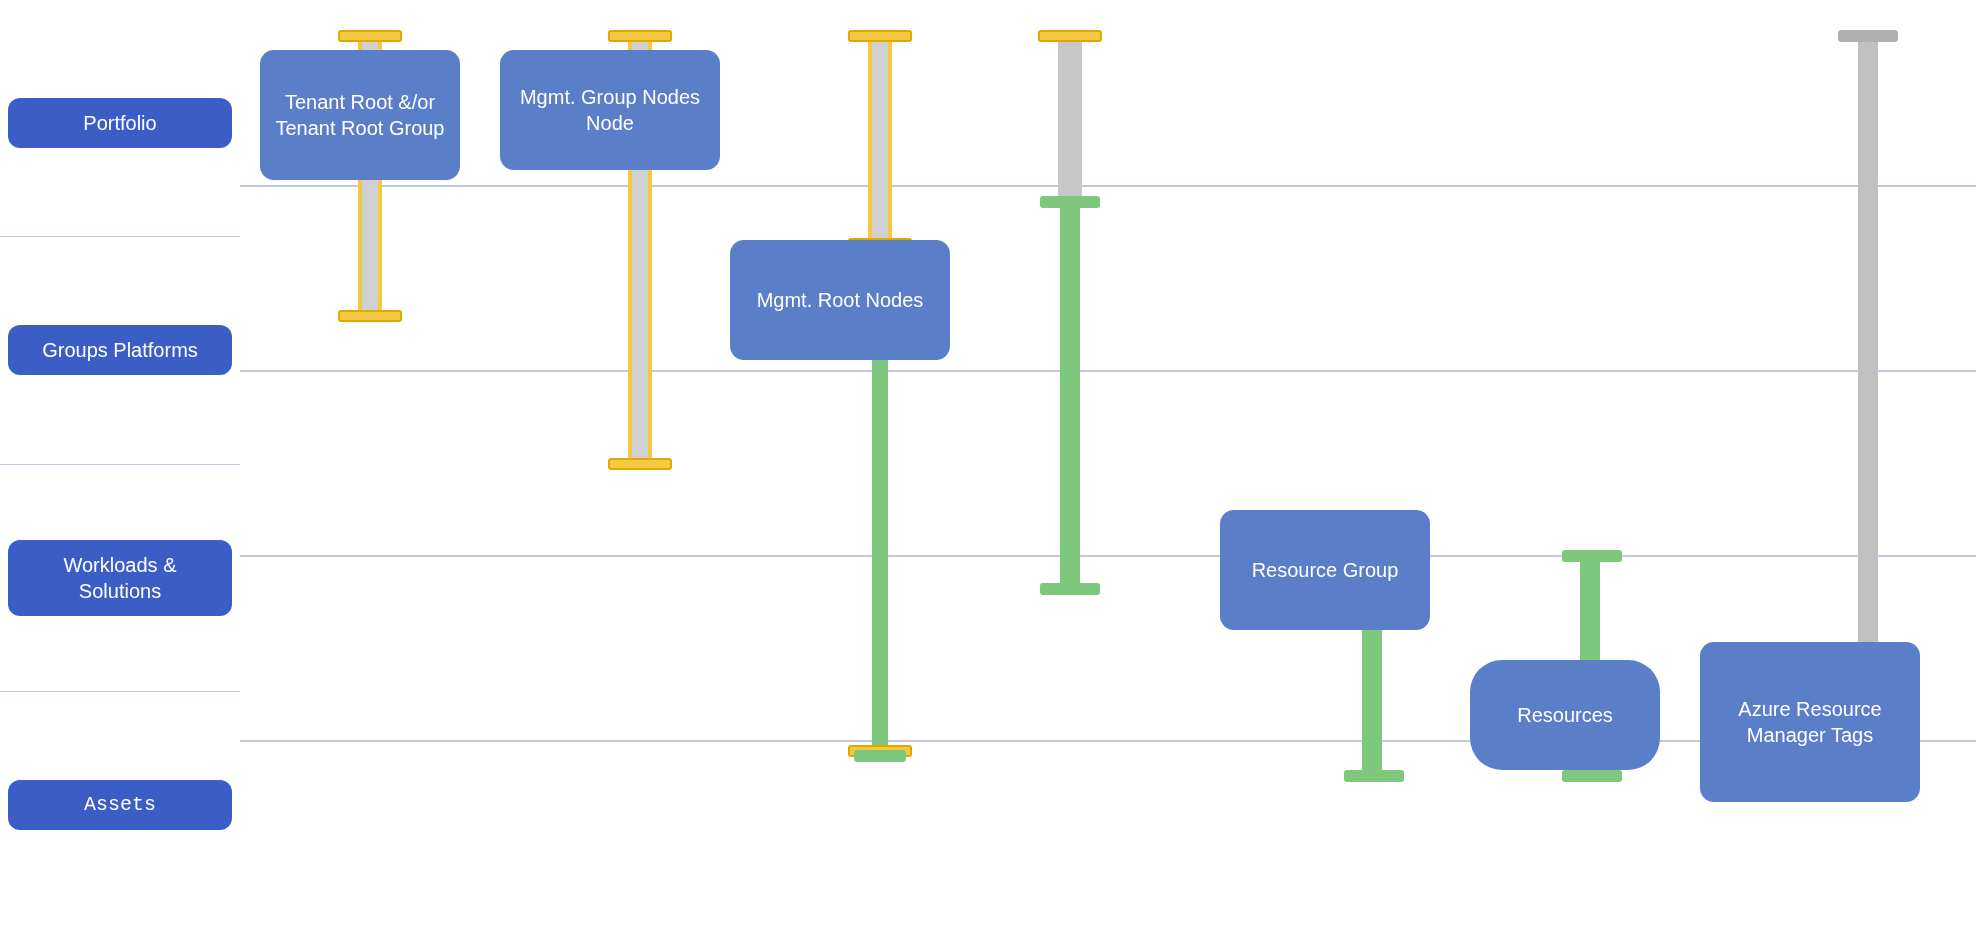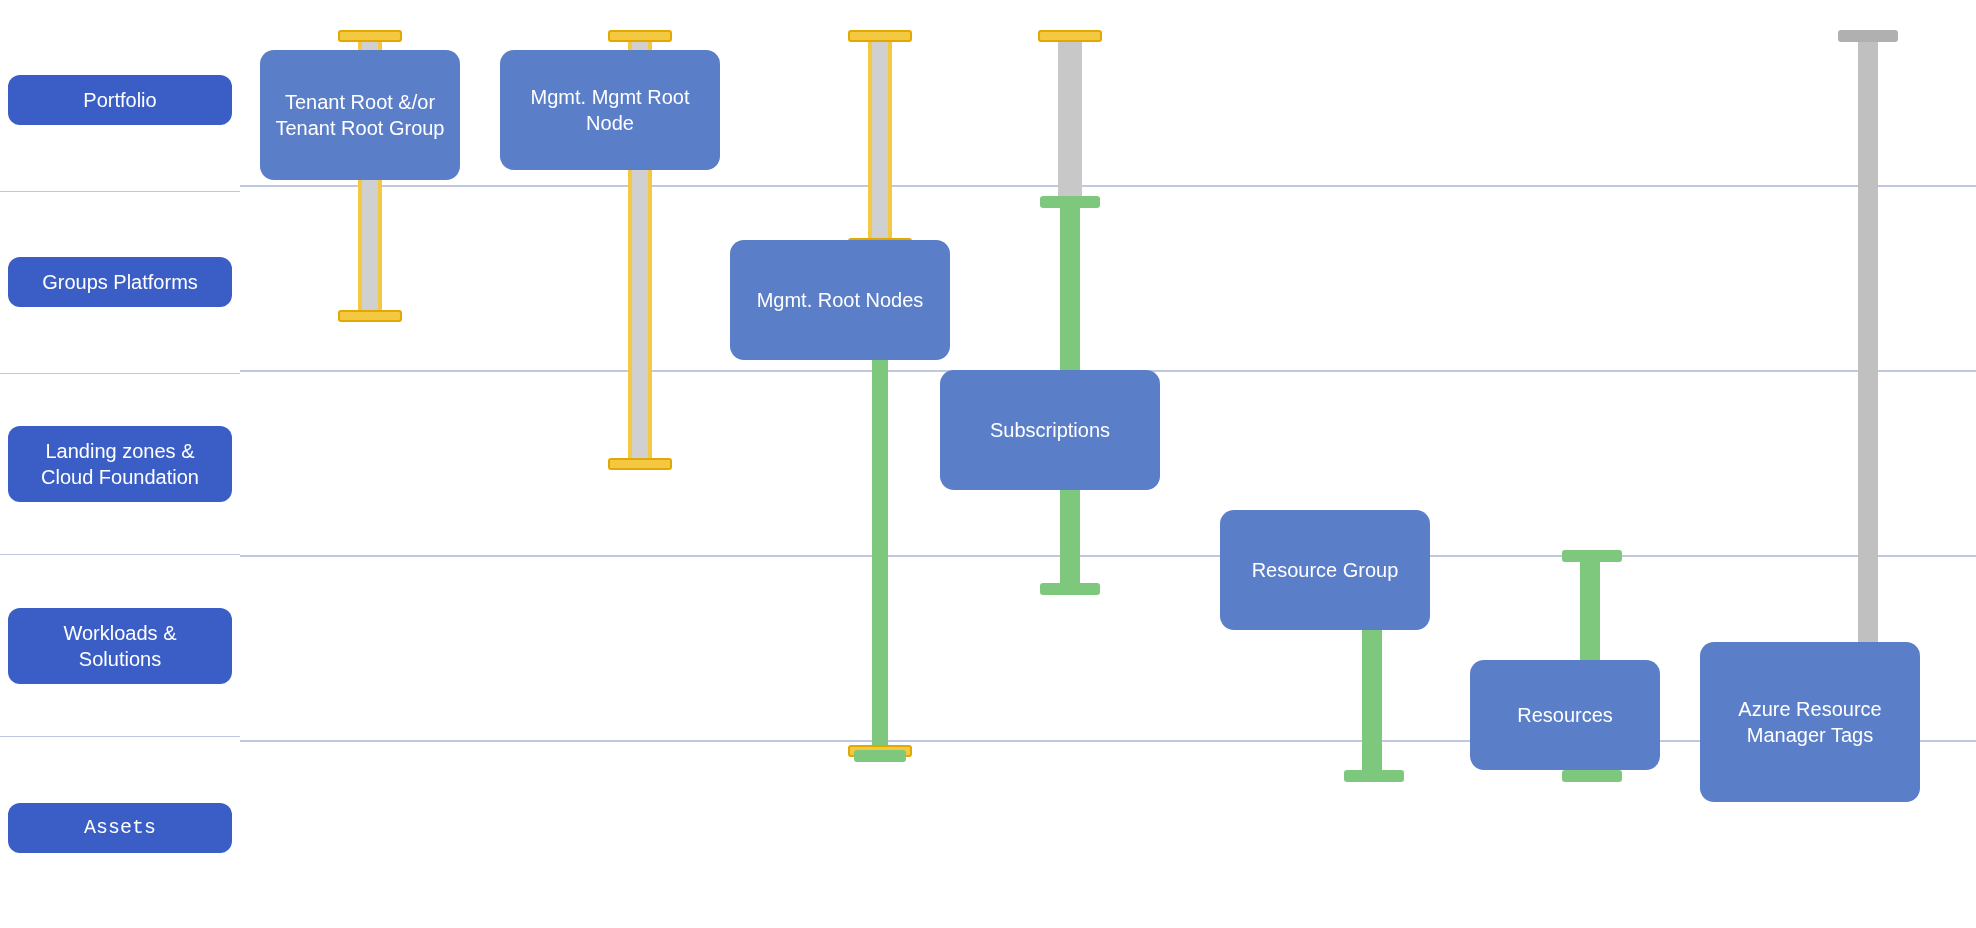--- a/index.html
+++ b/index.html
@@ -143,23 +143,20 @@
 
   <div class="sidebar">
     <div class="rows-container">
       <div class="sidebar-row">
         <div class="sidebar-box">Portfolio</div>
       </div>
       <div class="sidebar-row">
         <div class="sidebar-box">Groups Platforms</div>
       </div>
       <div class="sidebar-row">
-        <div class="sidebar-box">Landing zones &amp; Cloud Foundation</div>
-      </div>
-      <div class="sidebar-row">
         <div class="sidebar-box">Workloads &amp; Solutions</div>
       </div>
       <div class="sidebar-row">
         <div class="sidebar-box">Assets</div>
       </div>
     </div>
   </div>
 
   <div class="main-area">
 
@@ -175,21 +172,21 @@
     <div class="cap-bar cap-gold" style="left: 98px; top: 310px; width: 64px;"></div>
 
     <div class="node-box" style="left: 20px; top: 50px; width: 200px; height: 130px;">Tenant Root &amp;/or Tenant Root Group</div>
 
     <div class="cap-bar cap-gold" style="left: 368px; top: 30px; width: 64px;"></div>
 
     <div class="connector connector-gold" style="left: 388px; top: 42px; width: 24px; height: 420px;"></div>
 
     <div class="cap-bar cap-gold" style="left: 368px; top: 458px; width: 64px;"></div>
 
-    <div class="node-box" style="left: 260px; top: 50px; width: 220px; height: 120px;">Mgmt. Mgmt Root Node</div>
+    <div class="node-box" style="left: 260px; top: 50px; width: 220px; height: 120px;">Mgmt. Group Nodes Node</div>
 
     <div class="cap-bar cap-gold" style="left: 608px; top: 30px; width: 64px;"></div>
 
     <div class="connector connector-gold" style="left: 628px; top: 42px; width: 24px; height: 200px;"></div>
 
     <div class="connector connector-green" style="left: 632px; top: 242px; width: 16px; height: 510px;"></div>
 
     <div class="cap-bar cap-gold" style="left: 608px; top: 238px; width: 64px;"></div>
 
     <div class="cap-bar cap-gold" style="left: 608px; top: 745px; width: 64px;"></div>
@@ -201,37 +198,36 @@
     <div class="cap-bar cap-gold" style="left: 798px; top: 30px; width: 64px;"></div>
 
     <div class="connector" style="left: 818px; top: 42px; width: 24px; height: 155px; background: #c8c8c8;"></div>
 
     <div class="cap-bar cap-green" style="left: 800px; top: 196px; width: 60px;"></div>
 
     <div class="connector connector-green" style="left: 820px; top: 207px; width: 20px; height: 380px;"></div>
 
     <div class="cap-bar cap-green" style="left: 800px; top: 583px; width: 60px;"></div>
 
-    <div class="node-box" style="left: 700px; top: 370px; width: 220px; height: 120px;">Subscriptions</div>
 
     <div class="connector connector-green" style="left: 1122px; top: 555px; width: 20px; height: 220px;"></div>
 
     <div class="cap-bar cap-green" style="left: 1104px; top: 550px; width: 60px;"></div>
 
     <div class="cap-bar cap-green" style="left: 1104px; top: 770px; width: 60px;"></div>
 
     <div class="node-box" style="left: 980px; top: 510px; width: 210px; height: 120px;">Resource Group</div>
 
     <div class="connector connector-green" style="left: 1340px; top: 555px; width: 20px; height: 220px;"></div>
 
     <div class="cap-bar cap-green" style="left: 1322px; top: 550px; width: 60px;"></div>
 
     <div class="cap-bar cap-green" style="left: 1322px; top: 770px; width: 60px;"></div>
 
-    <div class="node-box" style="left: 1230px; top: 660px; width: 190px; height: 110px;">Resources</div>
+    <div class="node-box" style="left: 1230px; top: 660px; width: 190px; height: 110px; border-radius: 32px;">Resources</div>
 
     <div class="cap-bar cap-grey" style="left: 1598px; top: 30px; width: 60px;"></div>
     <div class="connector connector-grey" style="left: 1618px; top: 42px; width: 20px; height: 730px;"></div>
     <div class="cap-bar cap-grey" style="left: 1598px; top: 768px; width: 60px;"></div>
 
     <div class="node-box" style="left: 1460px; top: 630px; width: 220px; height: 160px; margin-top: 12px;">Azure Resource Manager Tags</div>
 
   </div>
 </div>
 

